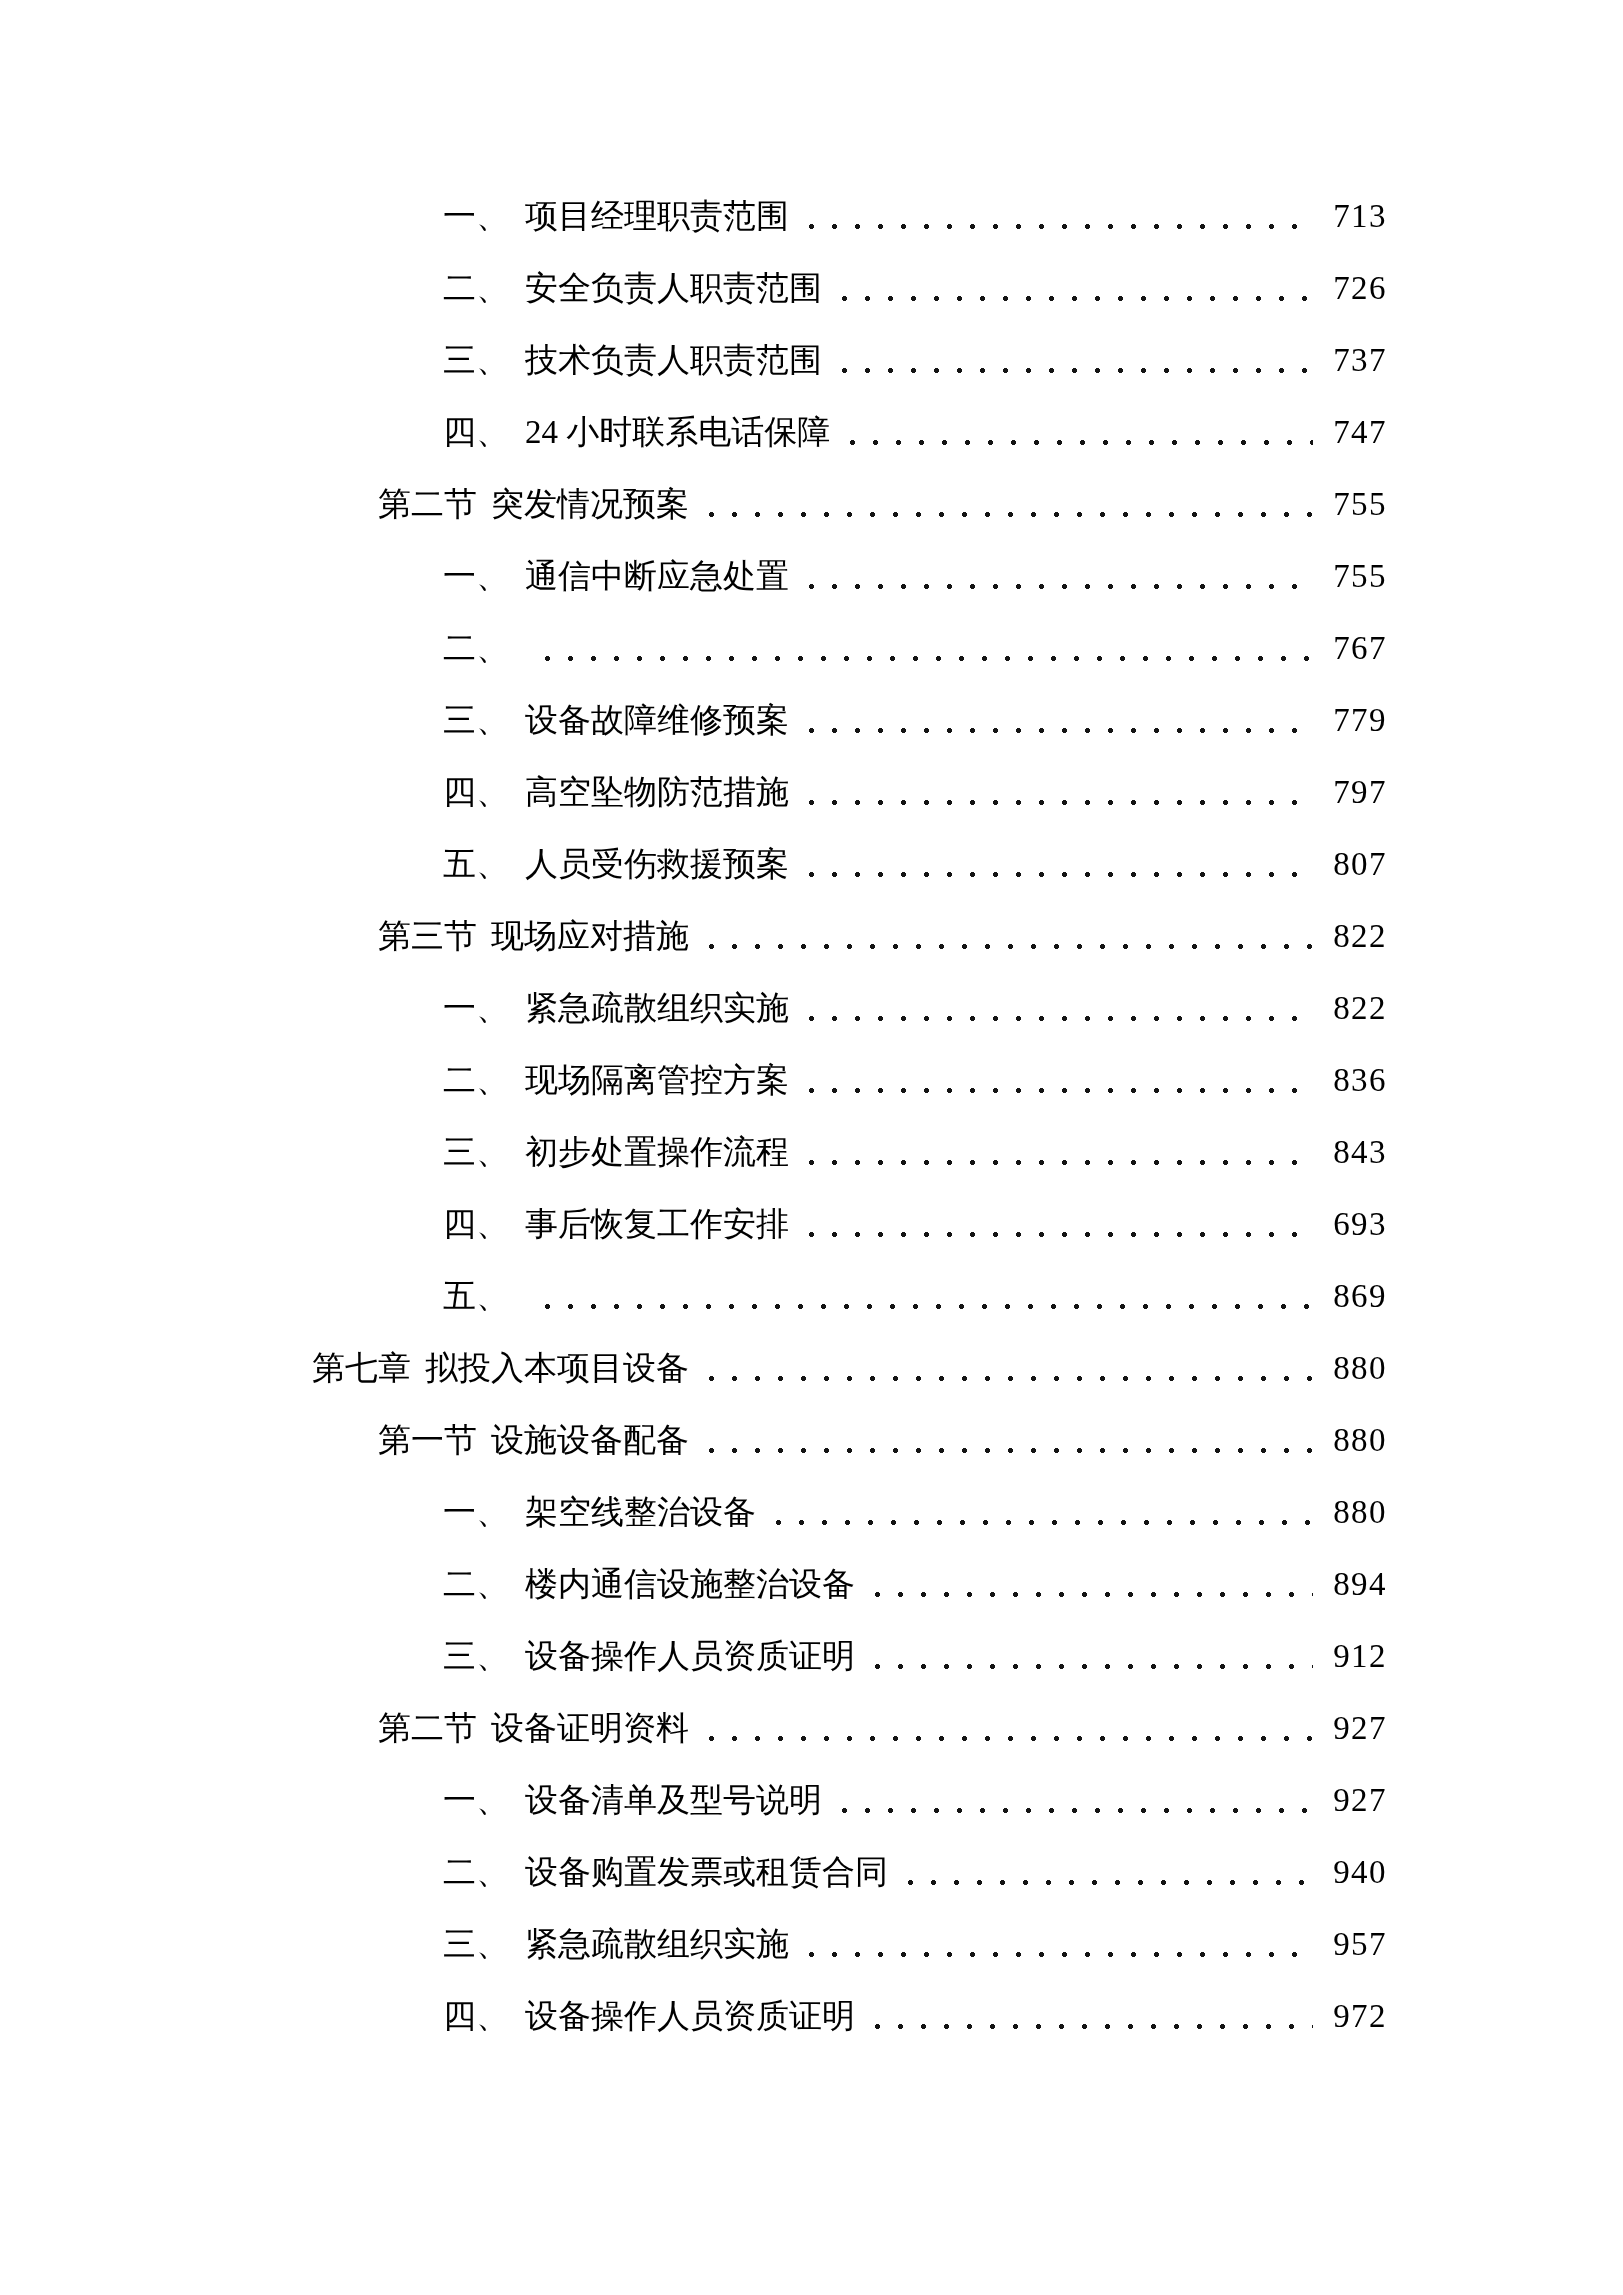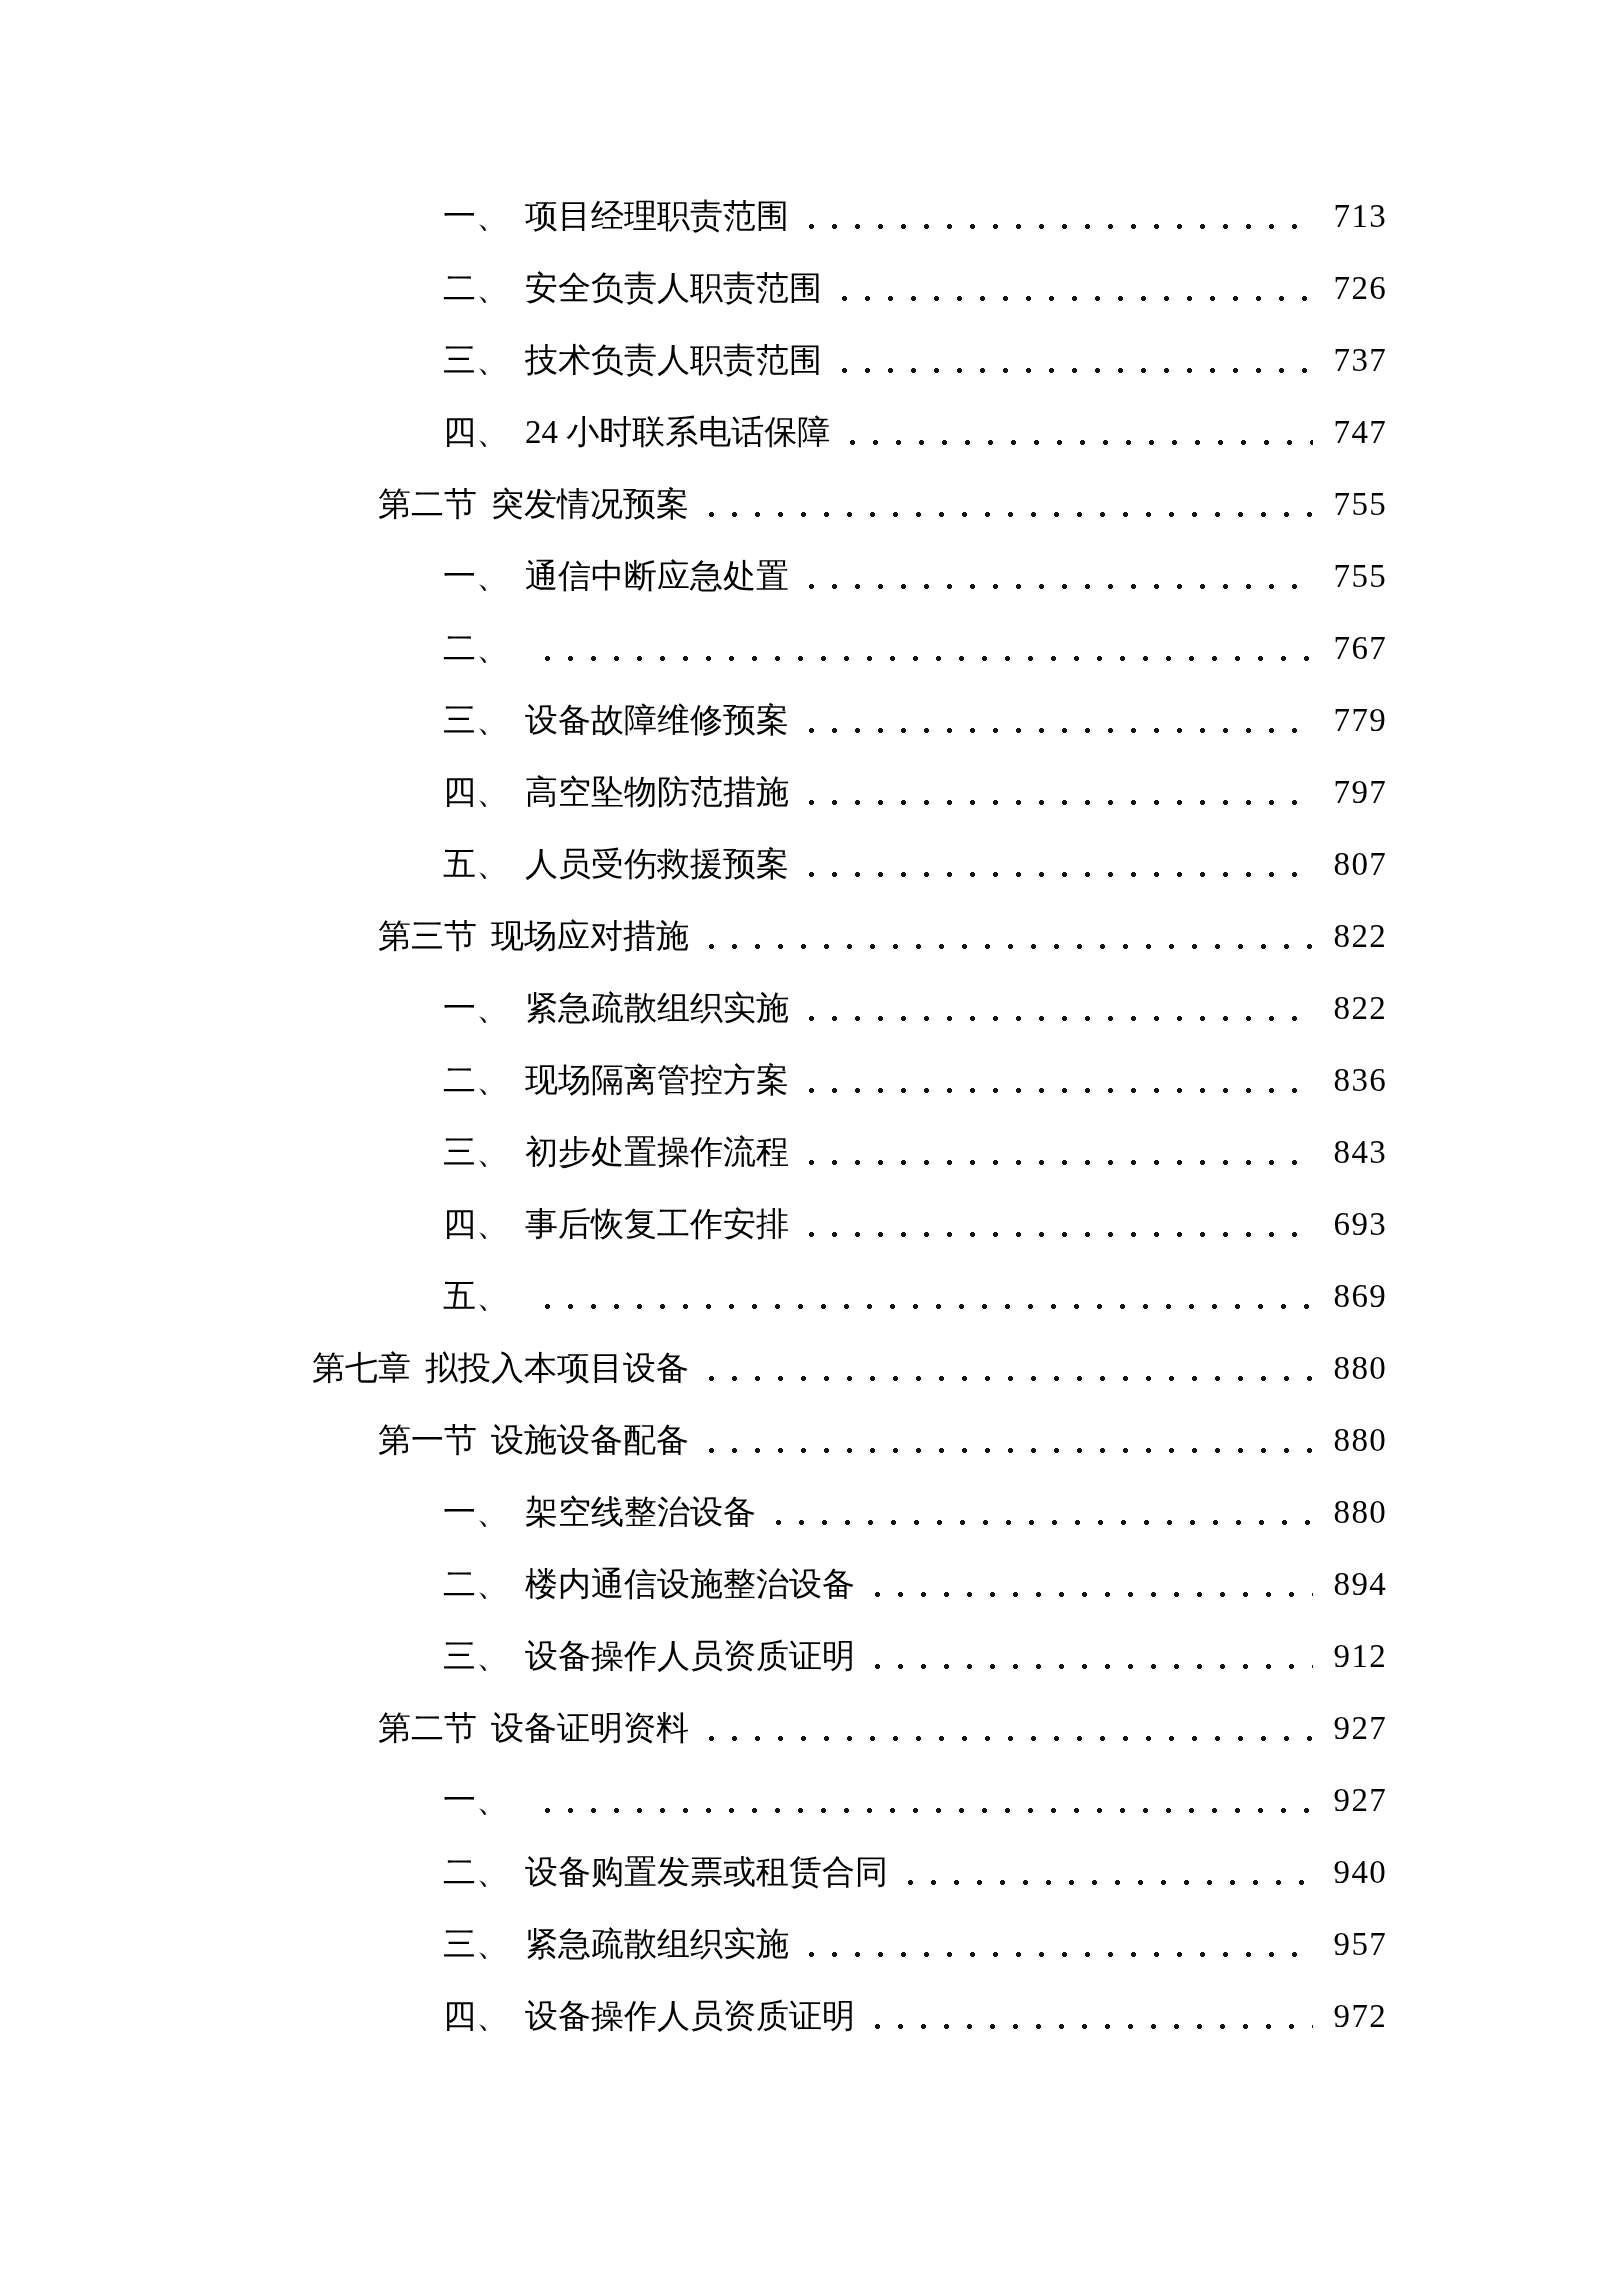--- a/index.html
+++ b/index.html
@@ -53,21 +53,21 @@
     align-self: stretch;
     margin: 0 19.6px 0 10.5px;
     background-image: radial-gradient(circle, #141414 2.3px, rgba(0,0,0,0) 2.7px);
     background-size: 23px 23px;
     background-repeat: repeat-x;
     background-position: 0 35px;
   }
   .pagenum {
     flex: 0 0 auto;
     min-width: 54px;
-    text-align: right;
+    text-align: center;
     letter-spacing: 1.3px;
   }
 </style>
 </head>
 <body>
 
 <div class="page" style="background: rgb(255, 255, 255); color: rgb(0, 0, 0);">
   <div class="toc">
       <div class="toc-row level-item">
     <span class="num">一、</span>
@@ -194,20 +194,21 @@
     <span class="pagenum">912</span>
   </div>
       <div class="toc-row level-section">
     <span class="num">第二节</span>
     <span class="title">设备证明资料</span>
     <span class="dots"></span>
     <span class="pagenum">927</span>
   </div>
       <div class="toc-row level-item">
     <span class="num">一、</span>
+    <span class="title">设备清单及型号说明</span>
     <span class="dots"></span>
     <span class="pagenum">927</span>
   </div>
       <div class="toc-row level-item">
     <span class="num">二、</span>
     <span class="title">设备购置发票或租赁合同</span>
     <span class="dots"></span>
     <span class="pagenum">940</span>
   </div>
       <div class="toc-row level-item">

